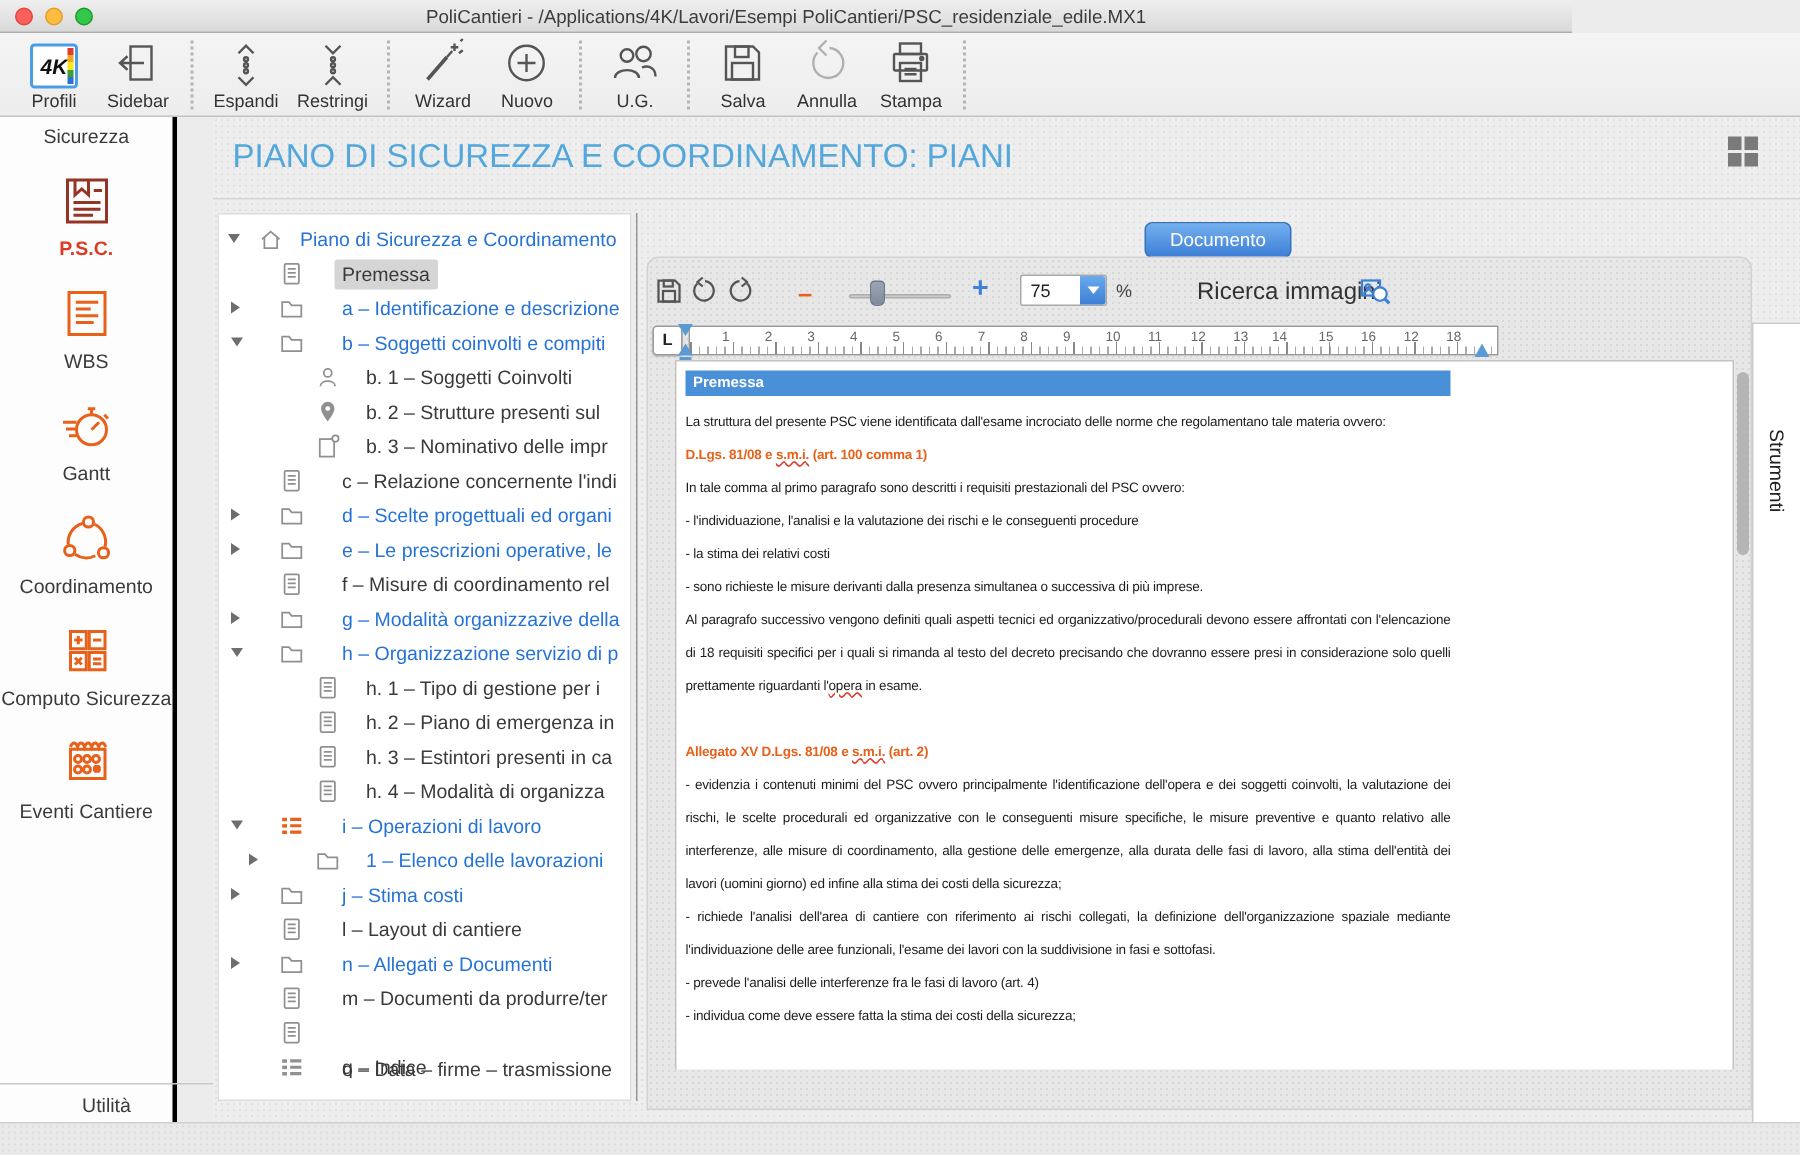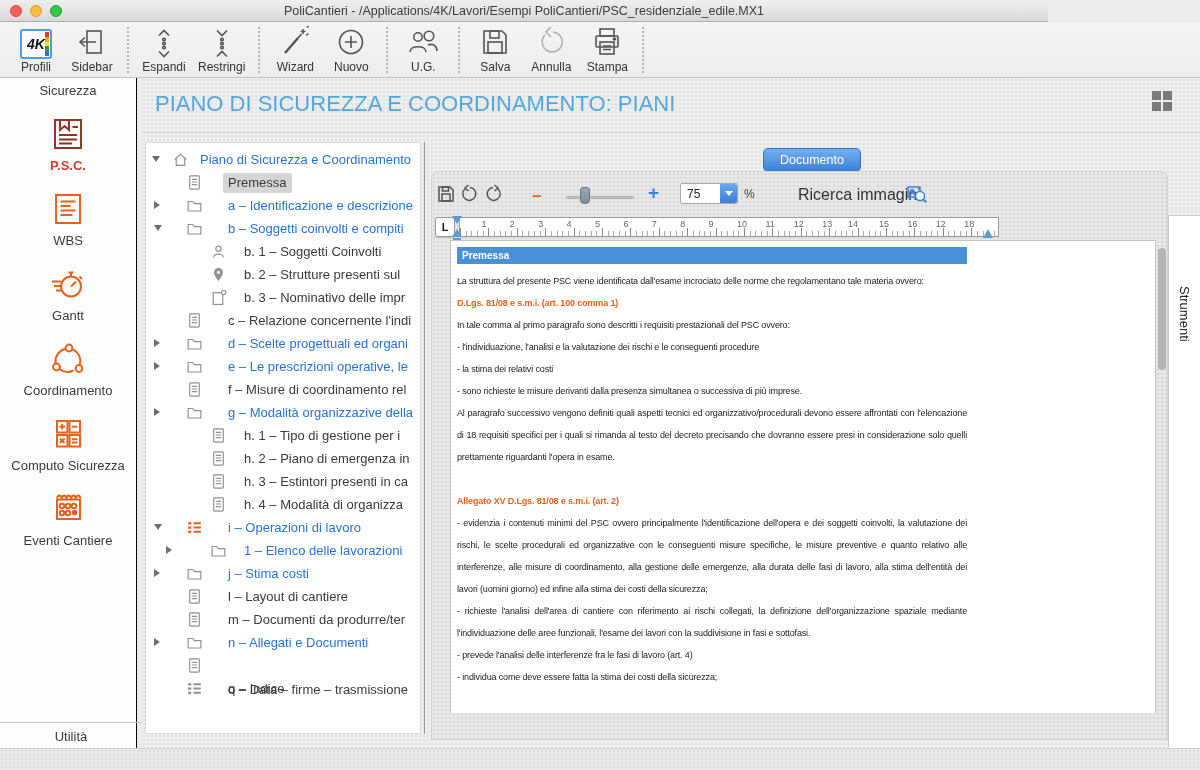--- a/index.html
+++ b/index.html
@@ -25,22 +25,22 @@
   .tb-icon svg { stroke:currentColor; fill:none; stroke-width:1.6; }
   .tb-icon.dim { color:#b0b0b0; }
   .tb-label { font-size:12px; color:#333; margin-top:1px; }
   .tb-sep { width:1px; height:46px; margin:0 7px; border-left:2px dotted #b5b5b5; }
   .fourk { width:32px; height:30px; border:2px solid #4a9ee8; border-radius:3px;
     background:#fff; position:relative; display:flex; align-items:center; justify-content:center;
     font-weight:bold; font-size:14px; color:#111; font-style:italic; }
   .fourk .stripe { position:absolute; right:1px; top:1px; bottom:1px; width:4px;
     background:linear-gradient(#e23b2e 0 20%,#f5a623 20% 40%,#f8e71c 40% 60%,#3f9c35 60% 80%,#2d6fd2 80% 100%); }
   
-  #sidebar { position:absolute; left:0; top:78px; width:137px; height:670px;
-    background:#fdfdfd; border-right:1px solid #000000; }
+  #sidebar { position:absolute; left:0; top:78px; width:118px; height:670px;
+    background:#fdfdfd; border-right:3px solid #000000; }
   #sb-header { text-align:center; font-size:13px; color:#3a3a3a; padding-top:5px; }
   .sb-item { display:flex; flex-direction:column; align-items:center; margin-top:16px; cursor:default; }
   .sb-icon { width:40px; height:40px; color:#e8611a; }
   .sb-icon svg { stroke:currentColor; fill:none; stroke-width:2; width:40px; height:40px; }
   .sb-icon.dark-red { color:#943425; }
   .sb-label { font-size:13px; color:#3a3a3a; margin-top:4px; white-space:nowrap; }
   .sb-item.active .sb-label { color:#dc3b22; font-weight:bold; }
   #sb-footer { position:absolute; left:0; bottom:4px; width:142px; text-align:center;
     font-size:13px; color:#3a3a3a; border-top:1px solid #c9c9c9; padding-top:6px; }
   
@@ -114,21 +114,21 @@
   #mk-right { left:551px; top:57px; border-bottom:9px solid #5b9bd5; border-left:5.5px solid transparent; border-right:5.5px solid transparent; }
   
   #page { position:absolute; left:18px; top:68px; width:706px; height:473px; background:#fff;
     border:1px solid #c4c4c4; border-bottom:none; overflow:hidden; }
   #doc-content { position:absolute; left:6px; top:6px; width:510px; }
   .doc-header { background:#4a90d9; color:#fff; font-weight:bold; font-size:10px;
     height:17px; line-height:17px; padding-left:5px; margin-bottom:6px; }
   .doc-p, .doc-orange { font-size:9px; line-height:22px; letter-spacing:-0.15px; color:#1c1c1c; text-align:justify; }
   .doc-orange { color:#e8611a; font-weight:bold; text-align:left; }
   .doc-gap { height:22px; }
-  .sq { text-decoration-style:wavy; text-decoration-color:#e03a2a; text-decoration-thickness:1px; }
+  .sq { text-decoration:underline; text-decoration-style:wavy; text-decoration-color:#e03a2a; text-decoration-thickness:1px; }
   #v-scroll { position:absolute; left:726px; top:76px; width:8px; height:122px;
     background:#b5b5b5; border-radius:4px; }
   
   #tools-strip { position:absolute; left:1168px; top:215px; width:32px; height:533px;
     background:#fff; border-left:1px solid #c9c9c9; border-top:1px solid #c9c9c9; }
   #tools-label { position:absolute; left:8px; top:70px; writing-mode:vertical-rl;
     font-size:13px; color:#222; }
   
   #footer { position:absolute; left:0; top:748px; width:1200px; height:22px;
     background-color:#e9e9e9;
@@ -415,20 +415,27 @@
       <span class="lbl dark" style="left: 82px;">f – Misure di coordinamento rel</span>
     </div>
     <div class="tree-row">
       <span class="tri closed" style="left: 8px;"></span>
       <span class="t-icon" style="left: 40px;"><svg viewBox="0 0 16 16">
           <path d="M2 4.2 h4.3 l1.6 2 H14 v7 H2 z"></path>
         </svg></span>
       <span class="lbl blue" style="left: 82px;">g – Modalità organizzazive della</span>
     </div>
     <div class="tree-row">
+      <span class="tri open" style="left: 8px;"></span>
+      <span class="t-icon" style="left: 40px;"><svg viewBox="0 0 16 16">
+          <path d="M2 4.2 h4.3 l1.6 2 H14 v7 H2 z"></path>
+        </svg></span>
+      <span class="lbl blue" style="left: 82px;">h – Organizzazione servizio di p</span>
+    </div>
+    <div class="tree-row">
       <span class="t-icon" style="left: 64px;"><svg viewBox="0 0 16 16">
           <rect x="3.5" y="1.8" width="9" height="12.4" rx="0.8"></rect>
           <path d="M5.5 5 h5 M5.5 7.5 h5 M5.5 10 h5"></path>
         </svg></span>
       <span class="lbl dark" style="left: 98px;">h.  1 – Tipo di gestione per i</span>
     </div>
     <div class="tree-row">
       <span class="t-icon" style="left: 64px;"><svg viewBox="0 0 16 16">
           <rect x="3.5" y="1.8" width="9" height="12.4" rx="0.8"></rect>
           <path d="M5.5 5 h5 M5.5 7.5 h5 M5.5 10 h5"></path>
@@ -478,32 +485,32 @@
       <span class="lbl blue" style="left: 82px;">j – Stima costi</span>
     </div>
     <div class="tree-row">
       <span class="t-icon" style="left: 40px;"><svg viewBox="0 0 16 16">
           <rect x="3.5" y="1.8" width="9" height="12.4" rx="0.8"></rect>
           <path d="M5.5 5 h5 M5.5 7.5 h5 M5.5 10 h5"></path>
         </svg></span>
       <span class="lbl dark" style="left: 82px;">l – Layout di cantiere</span>
     </div>
     <div class="tree-row">
+      <span class="tri closed" style="left: 8px;"></span>
+      <span class="t-icon" style="left: 40px;"><svg viewBox="0 0 16 16">
+          <path d="M2 4.2 h4.3 l1.6 2 H14 v7 H2 z"></path>
+        </svg></span>
+      <span class="lbl blue" style="left: 82px;">n – Allegati e Documenti</span>
+    </div>
+    <div class="tree-row">
       <span class="t-icon" style="left: 40px;"><svg viewBox="0 0 16 16">
           <rect x="3.5" y="1.8" width="9" height="12.4" rx="0.8"></rect>
           <path d="M5.5 5 h5 M5.5 7.5 h5 M5.5 10 h5"></path>
         </svg></span>
       <span class="lbl dark" style="left: 82px;">m – Documenti da produrre/ter</span>
-    </div>
-    <div class="tree-row">
-      <span class="tri closed" style="left: 8px;"></span>
-      <span class="t-icon" style="left: 40px;"><svg viewBox="0 0 16 16">
-          <path d="M2 4.2 h4.3 l1.6 2 H14 v7 H2 z"></path>
-        </svg></span>
-      <span class="lbl blue" style="left: 82px;">n – Allegati e Documenti</span>
     </div>
     <div class="tree-row">
       <span class="t-icon" style="left: 40px;"><svg viewBox="0 0 16 16">
           <rect x="3.5" y="1.8" width="9" height="12.4" rx="0.8"></rect>
           <path d="M5.5 5 h5 M5.5 7.5 h5 M5.5 10 h5"></path>
         </svg></span>
       <span class="lbl dark" style="left: 82px; margin-top: 24px;">o – Data – firme – trasmissione</span>
     </div>
     <div class="tree-row">
       <span class="t-icon" style="left: 40px;"><svg viewBox="0 0 16 16">
@@ -594,21 +601,21 @@
         <div class="doc-p"><span>La struttura del presente PSC viene identificata dall'esame incrociato delle norme che regolamentano tale materia ovvero:</span></div>
         <div class="doc-orange"><span>D.Lgs. 81/08 e </span><span class="sq">s.m.i.</span><span> (art. 100 comma 1)</span></div>
         <div class="doc-p"><span>In tale comma al primo paragrafo sono descritti i requisiti prestazionali del PSC ovvero:</span></div>
         <div class="doc-p"><span>- l'individuazione, l'analisi e la valutazione dei rischi e le conseguenti procedure</span></div>
         <div class="doc-p"><span>- la stima dei relativi costi</span></div>
         <div class="doc-p"><span>- sono richieste le misure derivanti dalla presenza simultanea o successiva di più imprese.</span></div>
         <div class="doc-p"><span>Al paragrafo successivo vengono definiti quali aspetti tecnici ed organizzativo/procedurali devono essere affrontati con l'elencazione di 18 requisiti specifici per i quali si rimanda al testo del decreto precisando che dovranno essere presi in considerazione solo quelli prettamente riguardanti l'</span><span class="sq">opera</span><span> in esame.</span></div>
         <div class="doc-gap"></div>
         <div class="doc-orange"><span>Allegato XV D.Lgs. 81/08 e </span><span class="sq">s.m.i.</span><span> (art. 2)</span></div>
         <div class="doc-p"><span>- evidenzia i contenuti minimi del PSC ovvero principalmente l'identificazione dell'opera e dei soggetti coinvolti, la valutazione dei rischi, le scelte procedurali ed organizzative con le conseguenti misure specifiche, le misure preventive e quanto relativo alle interferenze, alle misure di coordinamento, alla gestione delle emergenze, alla durata delle fasi di lavoro, alla stima dell'entità dei lavori (uomini giorno) ed infine alla stima dei costi della sicurezza;</span></div>
-        <div class="doc-p"><span>- richieste l'analisi dell'area di cantiere con riferimento ai rischi collegati, la definizione dell'organizzazione spaziale mediante l'individuazione delle aree funzionali, l'esame dei lavori con la suddivisione in fasi e sottofasi.</span></div>
+        <div class="doc-p"><span>- richiede l'analisi dell'area di cantiere con riferimento ai rischi collegati, la definizione dell'organizzazione spaziale mediante l'individuazione delle aree funzionali, l'esame dei lavori con la suddivisione in fasi e sottofasi.</span></div>
         <div class="doc-p"><span>- prevede l'analisi delle interferenze fra le fasi di lavoro (art. 4)</span></div>
         <div class="doc-p"><span>- individua come deve essere fatta la stima dei costi della sicurezza;</span></div>
         <div class="doc-gap"></div>
         <div class="doc-orange"></div>
       </div>
   </div>
   <div id="v-scroll"></div>
 </div>
 
 <div id="tools-strip">

